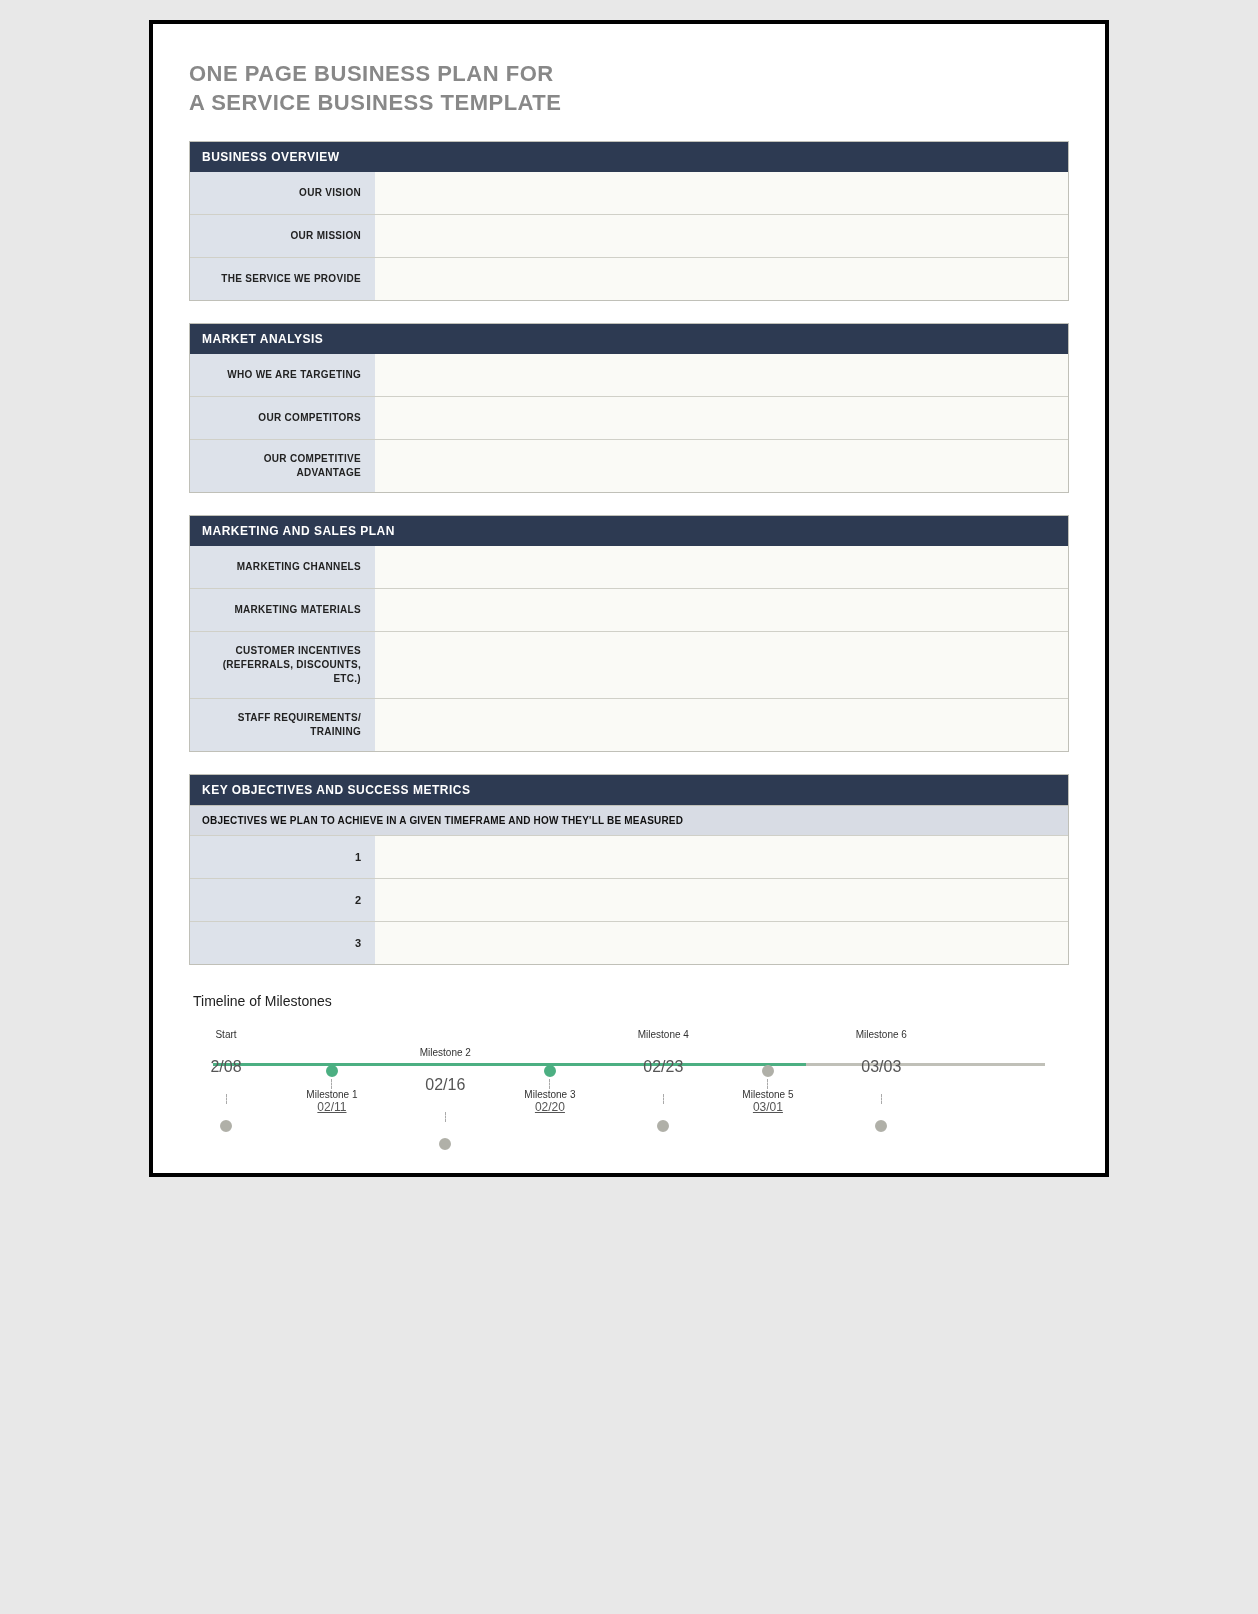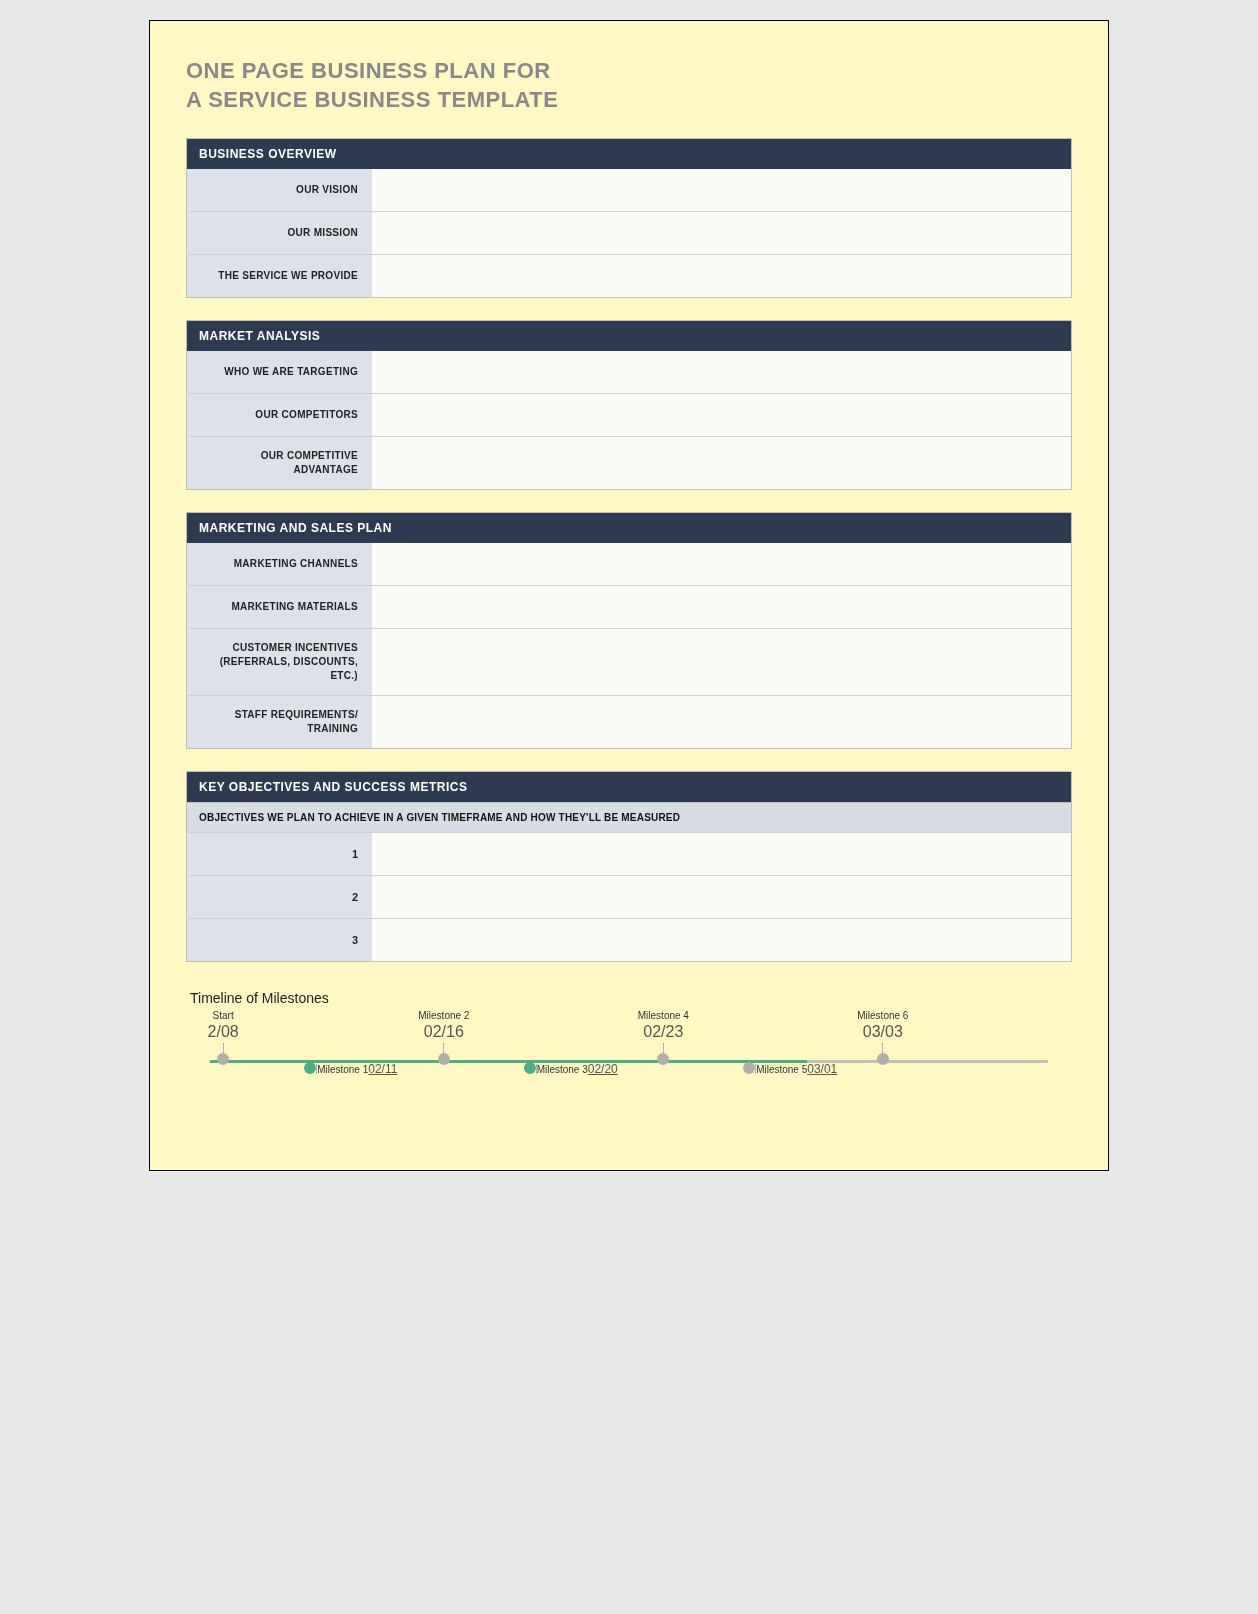--- a/index.html
+++ b/index.html
@@ -6,22 +6,22 @@
     body {
       background: #e8e8e8;
       font-family: Arial, sans-serif;
       display: flex;
       justify-content: center;
       align-items: flex-start;
       padding: 20px;
       min-height: 1614px;
     }
     .page {
-      background: #fef9c3;
-      border: 1px solid #000000;
+      background: #ffffff;
+      border: 4px solid #000000;
       width: 960px;
       padding: 36px 36px 40px 36px;
     }
     .main-title {
       color: #888;
       font-size: 22px;
       font-weight: bold;
       line-height: 1.3;
       letter-spacing: 0.5px;
       margin-bottom: 24px;
@@ -179,26 +179,27 @@
       white-space: nowrap;
       margin-bottom: 2px;
     }
 
     
     .top-milestone {
       position: absolute;
       display: flex;
       flex-direction: column;
       align-items: center;
-      top: 0;
+      top: 16px;
+      gap: 16px;
     }
     .bottom-milestone {
       position: absolute;
       display: flex;
-      flex-direction: row;
+      flex-direction: column;
       align-items: center;
       top: 52px;
     }
   </style>
 </head>
 <body>
 
 <div class="page">
 
   <div class="main-title">
@@ -290,21 +291,21 @@
       <div class="timeline-line"></div>
       <div class="timeline-line-green"></div>
 
       <div class="top-milestone" style="left: 2%;">
         <span class="milestone-label-top">Start</span>
         <span class="milestone-date-top">2/08</span>
         <div style="width:1px;height:10px;border-left:1.5px dashed #aaa;"></div>
         <div class="milestone-dot gray-solid"></div>
       </div>
 
-      <div class="top-milestone" style="left: 26%;">
+      <div class="top-milestone" style="left: 26%; margin-top: 18px;">
         <span class="milestone-label-top">Milestone 2</span>
         <span class="milestone-date-top">02/16</span>
         <div style="width:1px;height:10px;border-left:1.5px dashed #aaa;"></div>
         <div class="milestone-dot gray-solid"></div>
       </div>
 
       <div class="top-milestone" style="left: 51%;">
         <span class="milestone-label-top">Milestone 4</span>
         <span class="milestone-date-top">02/23</span>
         <div style="width:1px;height:10px;border-left:1.5px dashed #aaa;"></div>

